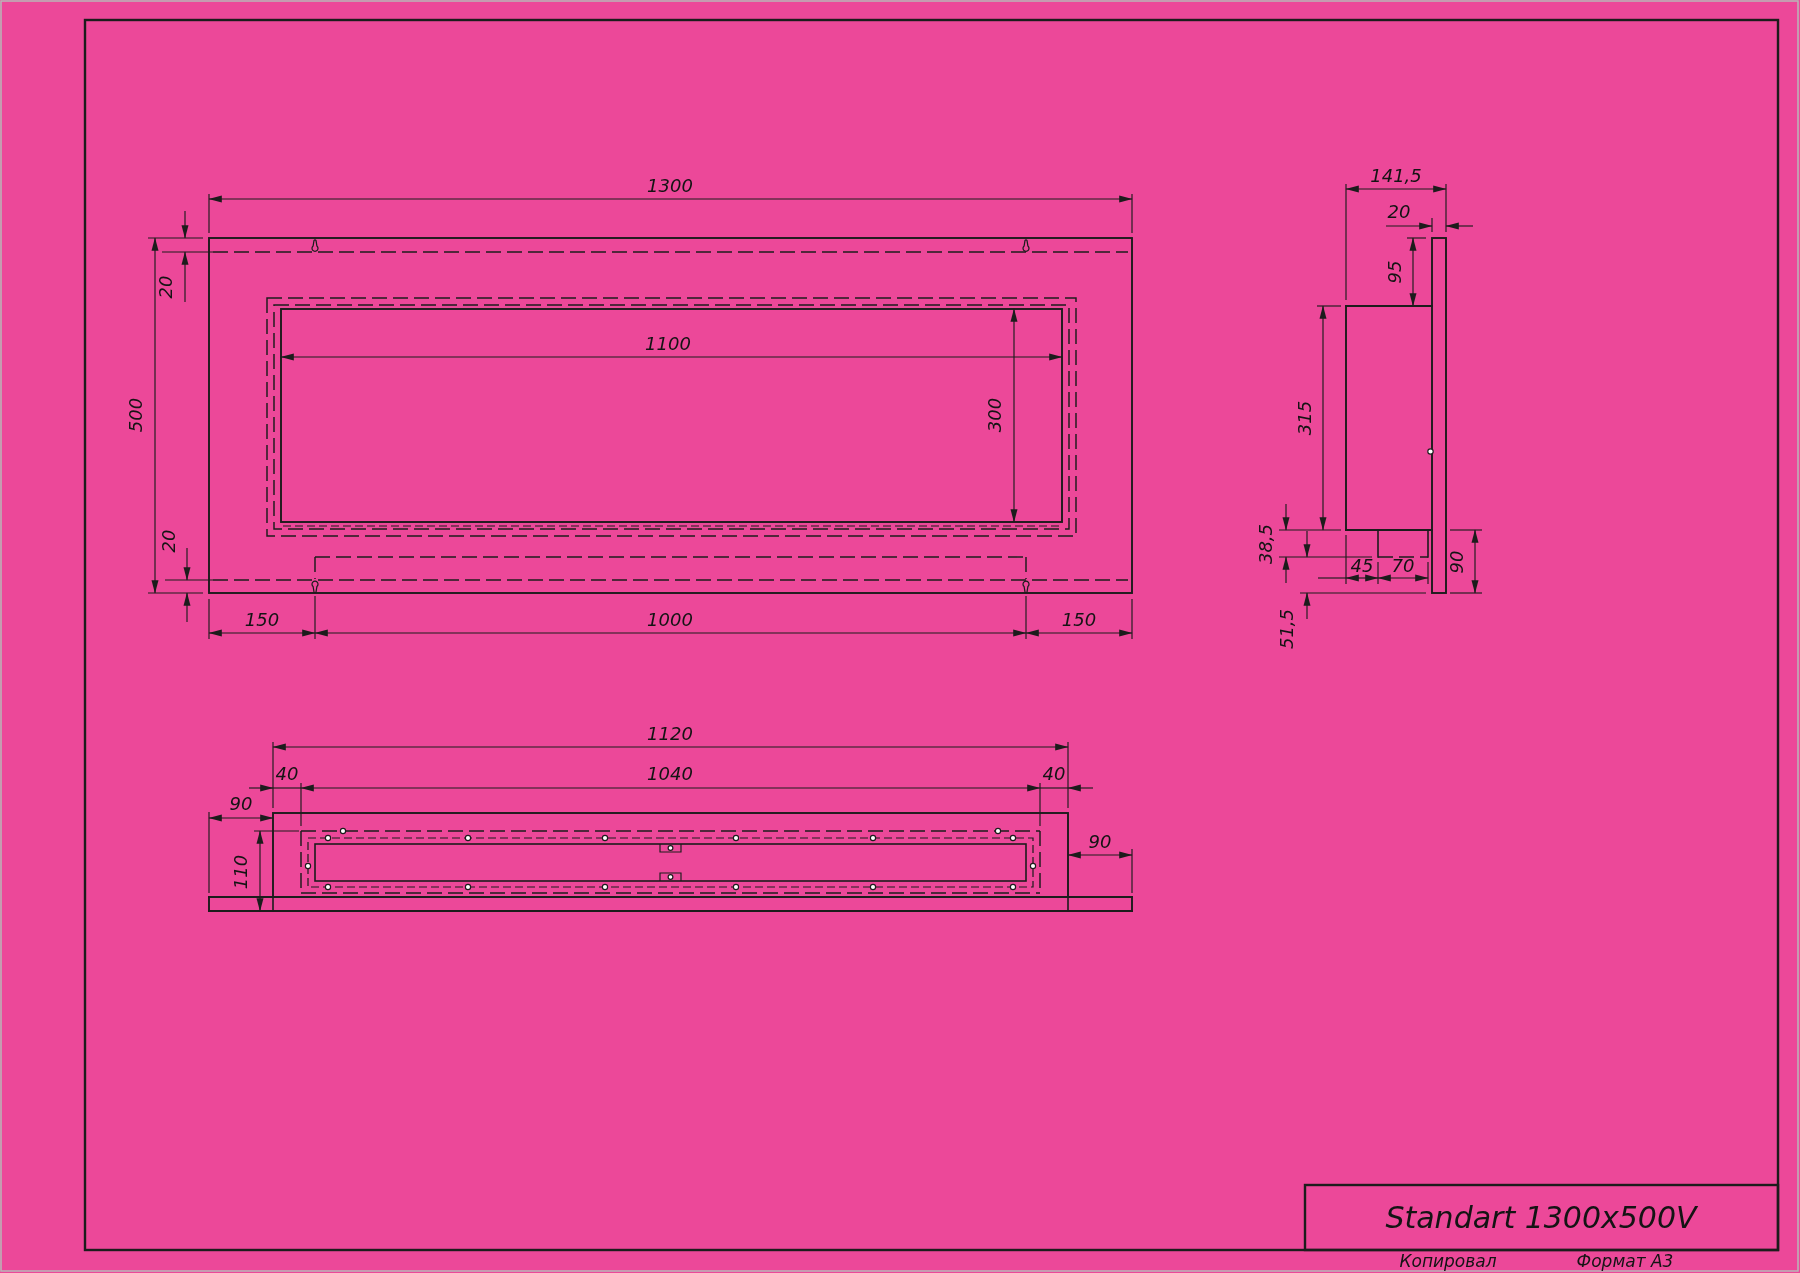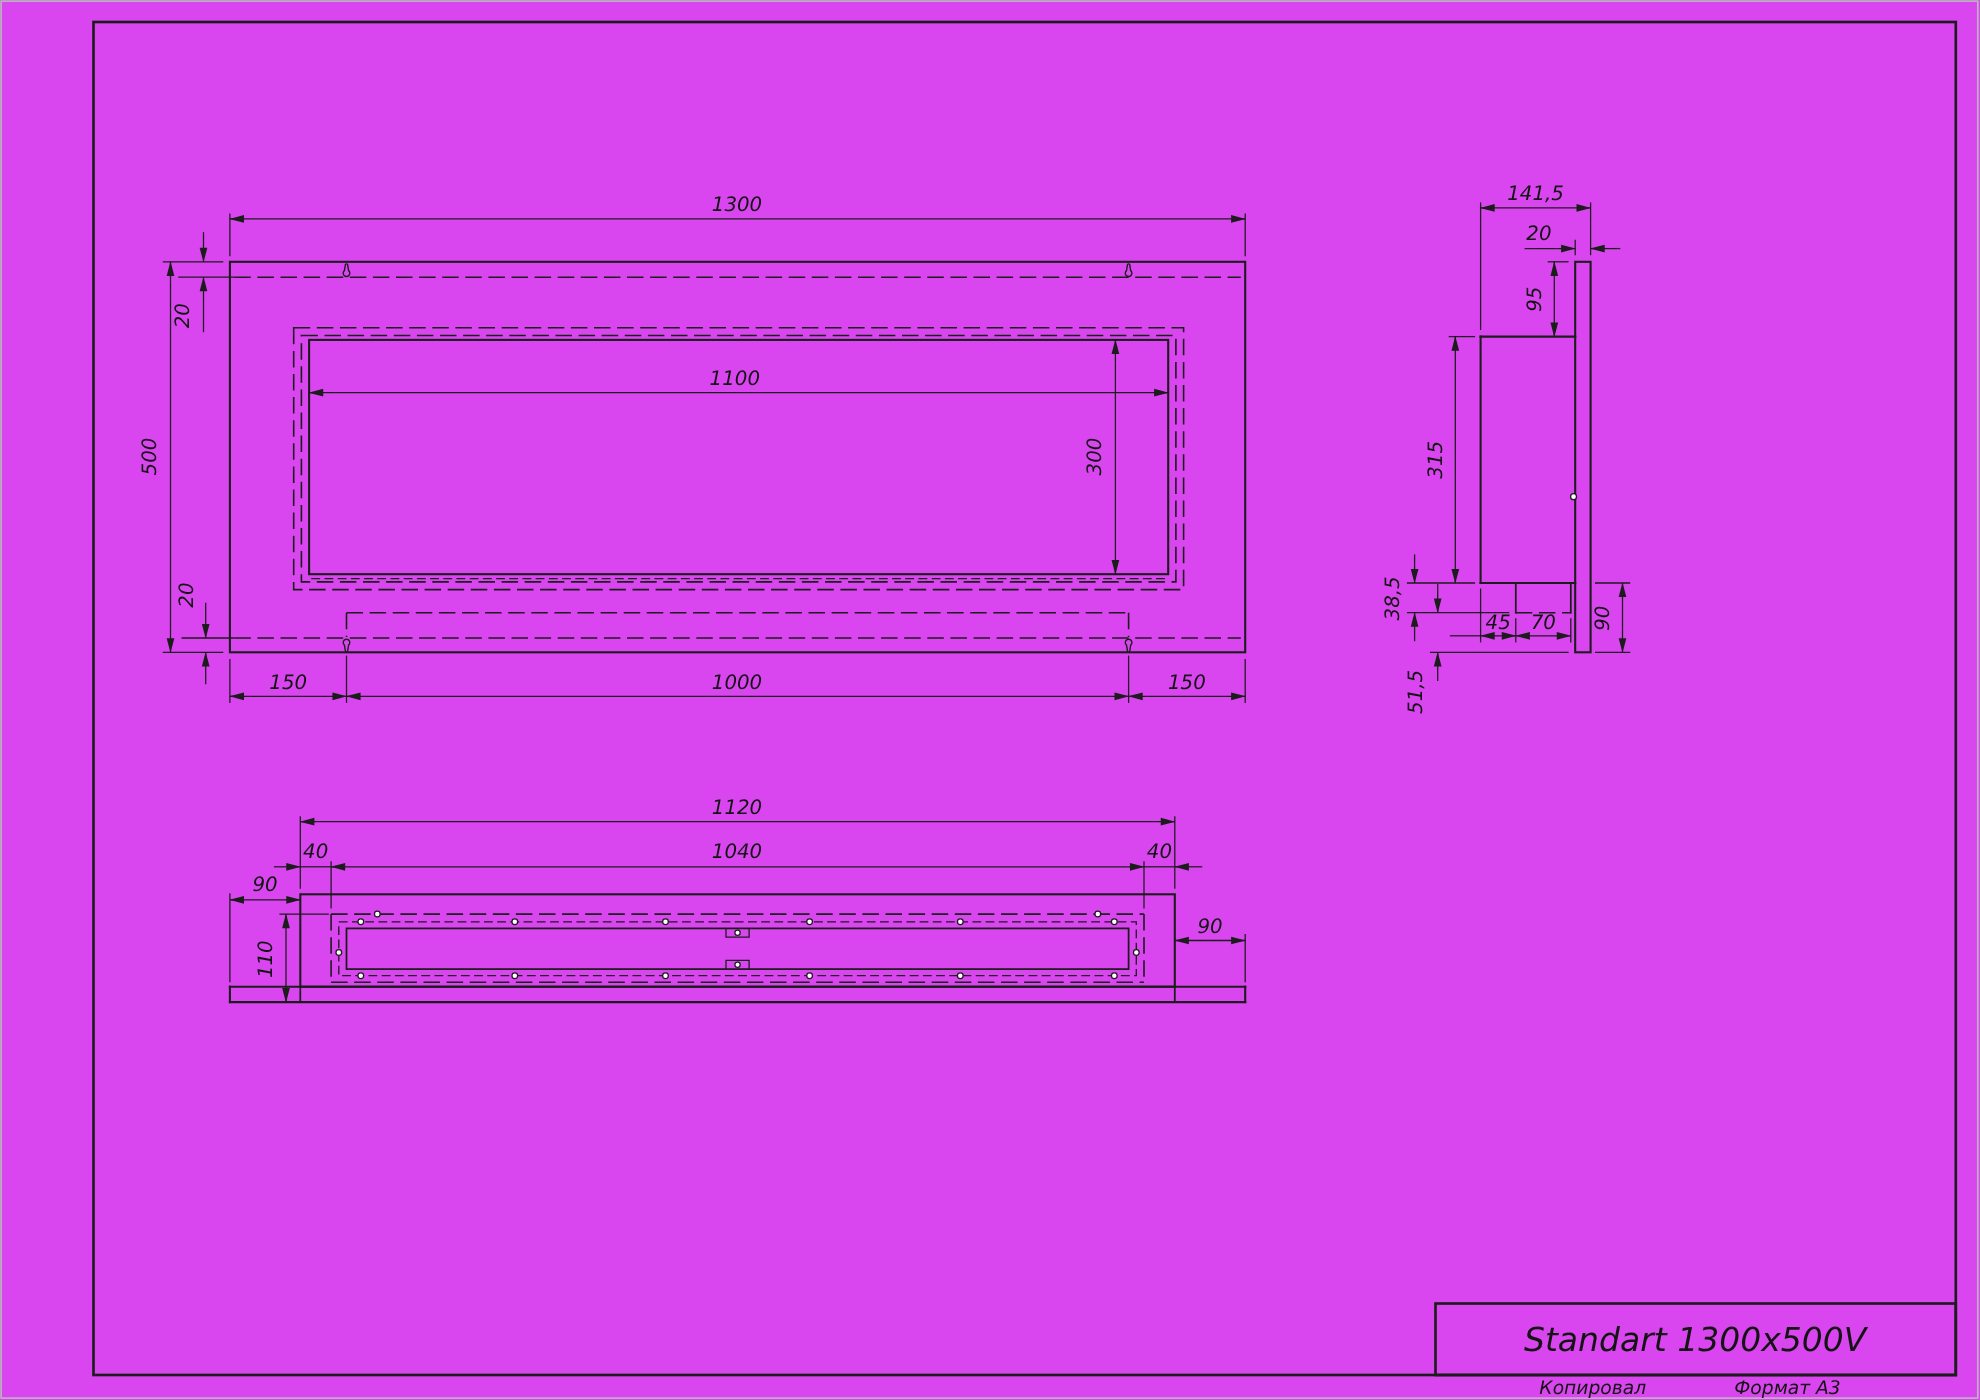--- a/index.html
+++ b/index.html
@@ -1,16 +1,16 @@
 <!DOCTYPE html>
 <html><head>
 <meta charset="utf-8">
 <style>
   html,body{margin:0;padding:0;background:#ffffff;}
-  .sheet{position:relative;width:1800px;height:1273px;background:#d946ef;overflow:hidden;
+  .sheet{position:relative;width:1800px;height:1273px;background:#ec4899;overflow:hidden;
          font-family:"DejaVu Sans",sans-serif;}
   svg{display:block;}
   
   .o  {stroke:#1c1c1c;stroke-width:1.9;fill:none;stroke-linecap:square;}
   .o2 {stroke:#1c1c1c;stroke-width:1.6;fill:none;stroke-linecap:square;}
   .t  {stroke:#1c1c1c;stroke-width:1.15;fill:none;}
   .h  {stroke:#1c1c1c;stroke-width:1.45;fill:none;stroke-dasharray:15 6;}
   .h2 {stroke:#1c1c1c;stroke-width:1.2;fill:none;stroke-dasharray:8 4;}
   .frame{stroke:#1c1c1c;stroke-width:2.4;fill:none;}
   .paper{stroke:#b8b8b8;stroke-width:1.5;fill:none;}

